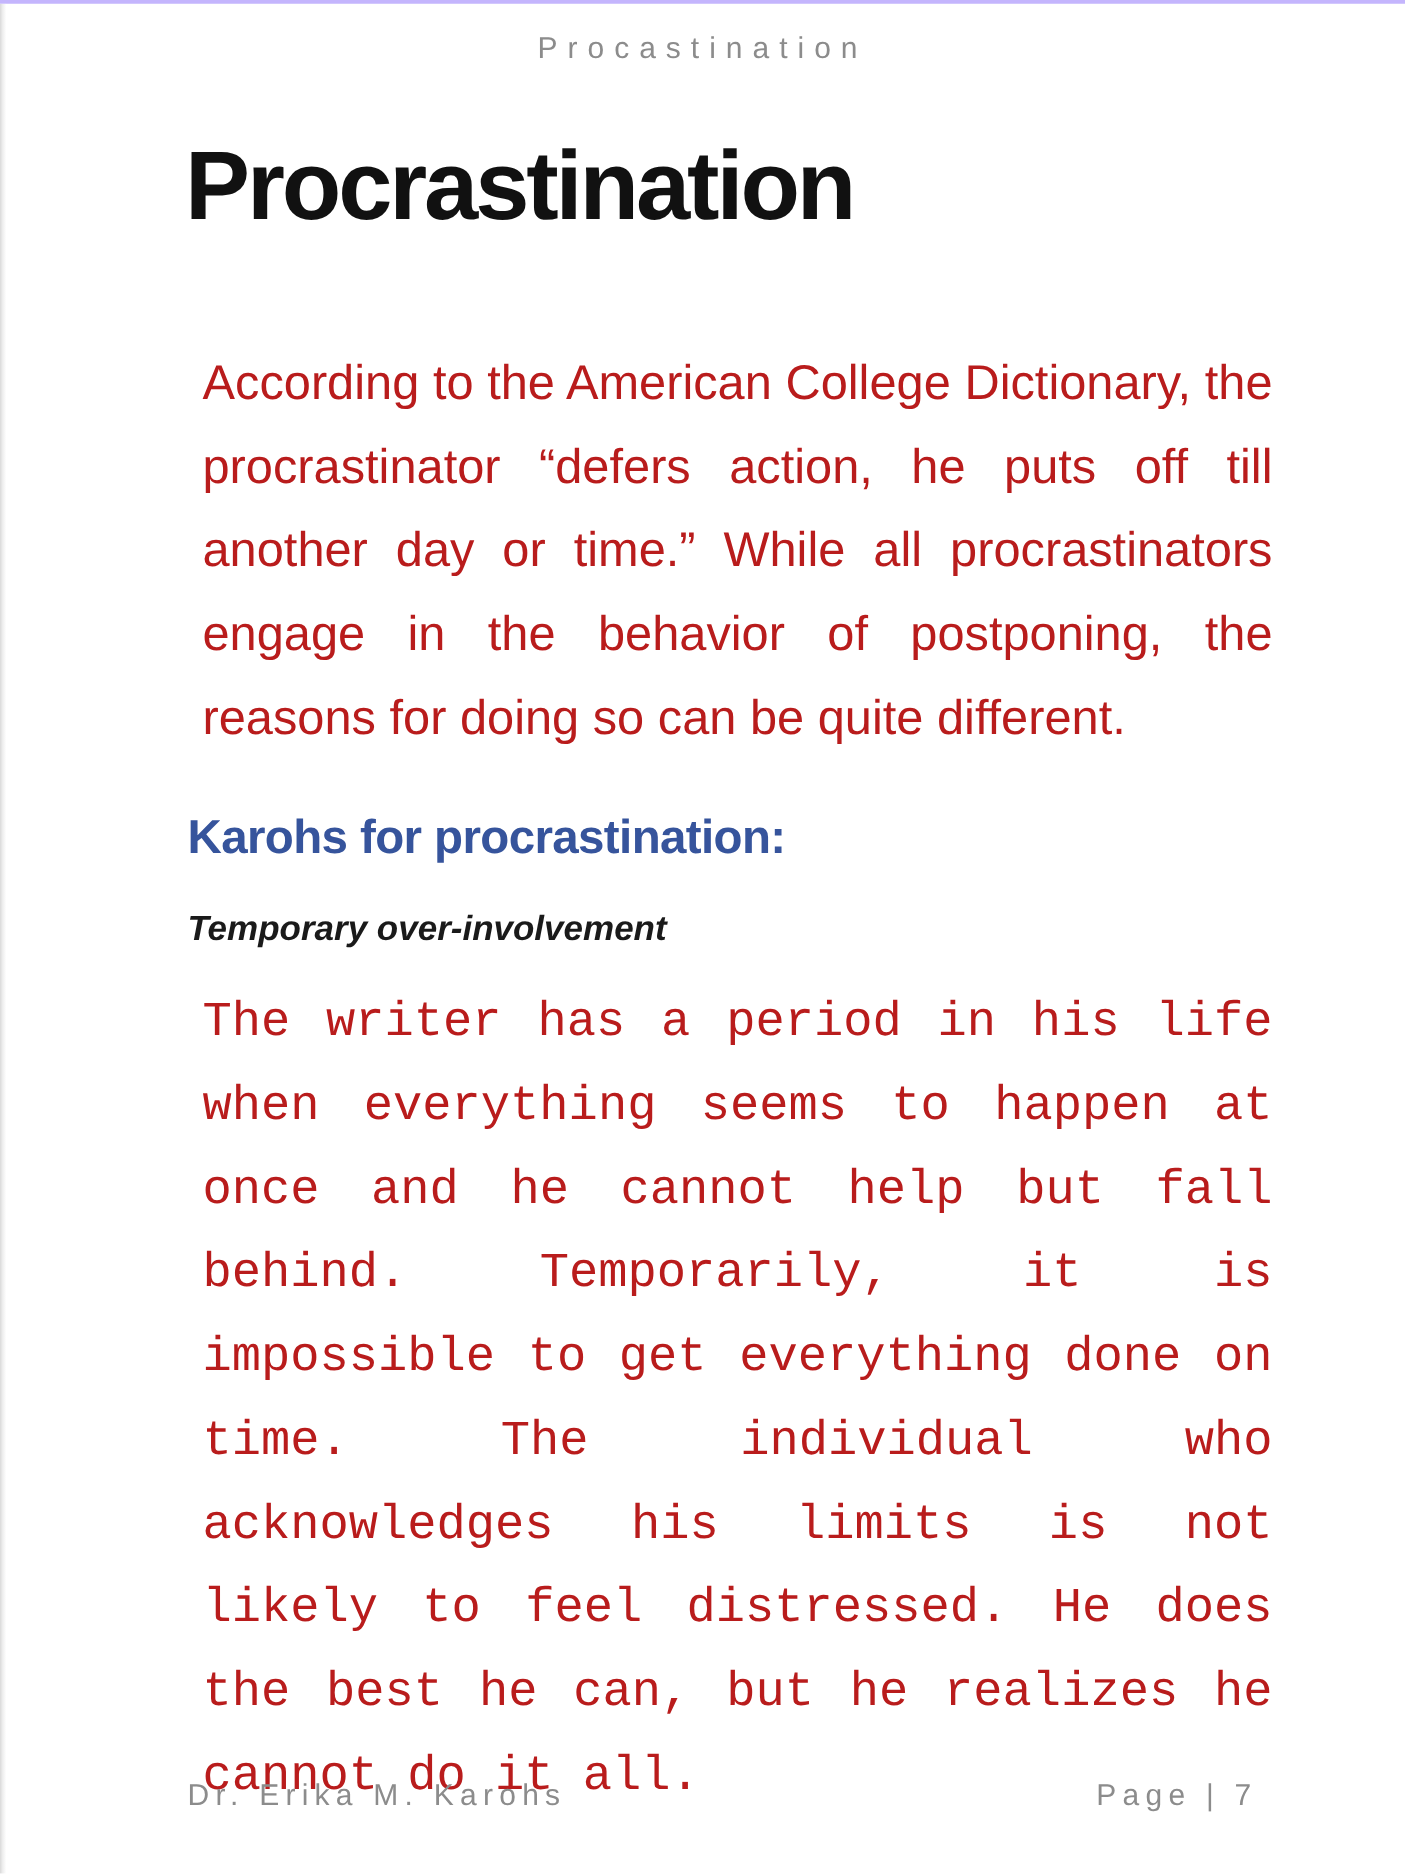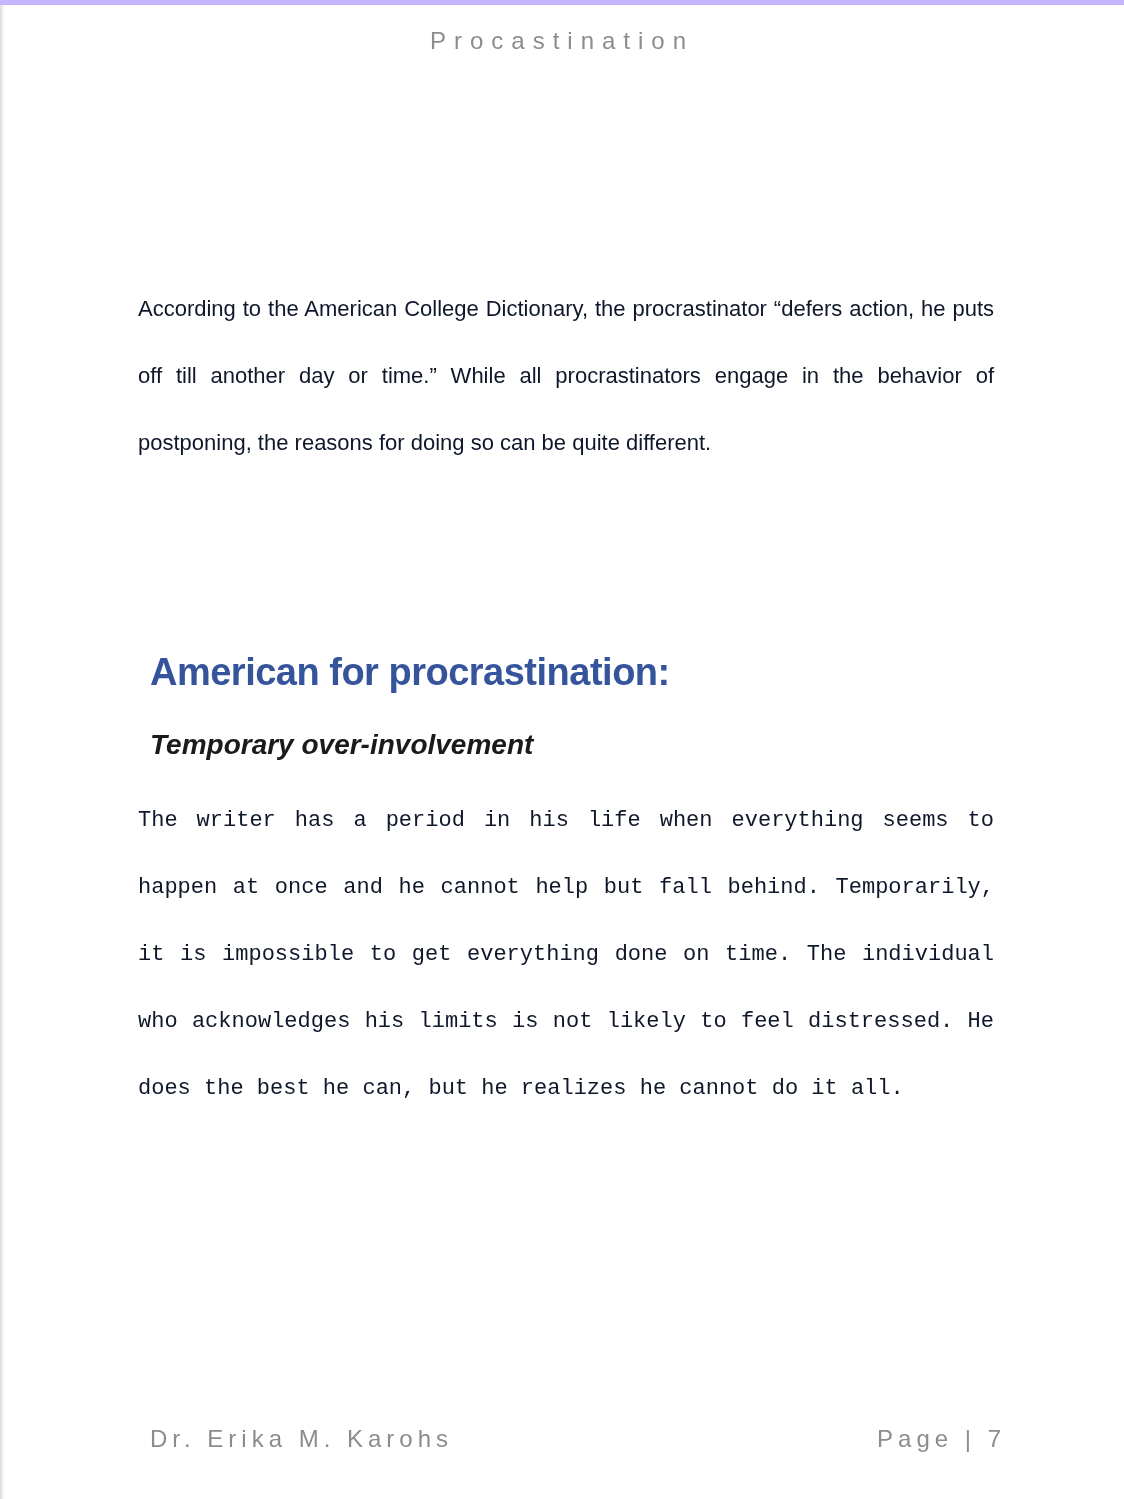--- a/index.html
+++ b/index.html
@@ -4,21 +4,21 @@
 <style>
   * { margin: 0; padding: 0; box-sizing: border-box; }
   html, body { background: #ffffff; }
   .page {
     position: relative;
     width: 1124px;
     height: 1499px;
     background: #ffffff;
     font-family: "Liberation Sans", sans-serif;
     overflow: hidden;
-    border-top: 5px solid #c4b5fd;
+    border-top: 3px solid #c4b5fd;
   }
   .page-left-edge {
     position: absolute;
     left: 0; top: 0;
     width: 5px; height: 100%;
     background: linear-gradient(to right, #d9d9d9 0%, #ededed 40%, #ffffff 100%);
   }
   .running-header {
     position: absolute;
     top: 22px; left: 0; right: 0;
@@ -31,25 +31,25 @@
     position: absolute;
     top: 100px; left: 148px;
     font-size: 78px;
     font-weight: bold;
     letter-spacing: -2.5px;
     color: #111111;
     font-stretch: condensed;
   }
   .body-par {
     position: absolute;
-    left: 138px;
+    left: 162px;
     width: 856px;
-    font-size: 22px;
+    font-size: 39px;
     line-height: 67px;
-    color: #0f172a;
+    color: #b91c1c;
     text-align: justify;
   }
   .intro-par { top: 270px; }
   .section-heading {
     position: absolute;
     top: 646px; left: 150px;
     font-size: 38px;
     font-weight: bold;
     letter-spacing: -0.5px;
     color: #36549c;
@@ -76,24 +76,25 @@
 </style>
 </head>
 <body>
 
 <div class="page">
 
   <div class="page-left-edge"></div>
 
   <div class="running-header">Procastination</div>
 
+  <h1 class="doc-title">Procrastination</h1>
 
   <p class="body-par intro-par">According to the American College Dictionary, the procrastinator “defers action, he puts off till another day or time.” While all procrastinators engage in the behavior of postponing, the reasons for doing so can be quite different.</p>
 
-  <h2 class="section-heading">American for procrastination:</h2>
+  <h2 class="section-heading">Karohs for procrastination:</h2>
 
   <h3 class="section-subheading">Temporary over-involvement</h3>
 
   <p class="body-par section-par">The writer has a period in his life when everything seems to happen at once and he cannot help but fall behind. Temporarily, it is impossible to get everything done on time. The individual who acknowledges his limits is not likely to feel distressed. He does the best he can, but he realizes he cannot do it all.</p>
 
   <div class="footer">
     <span>Dr. Erika M. Karohs</span>
     <span>Page | 7</span>
   </div>
 

